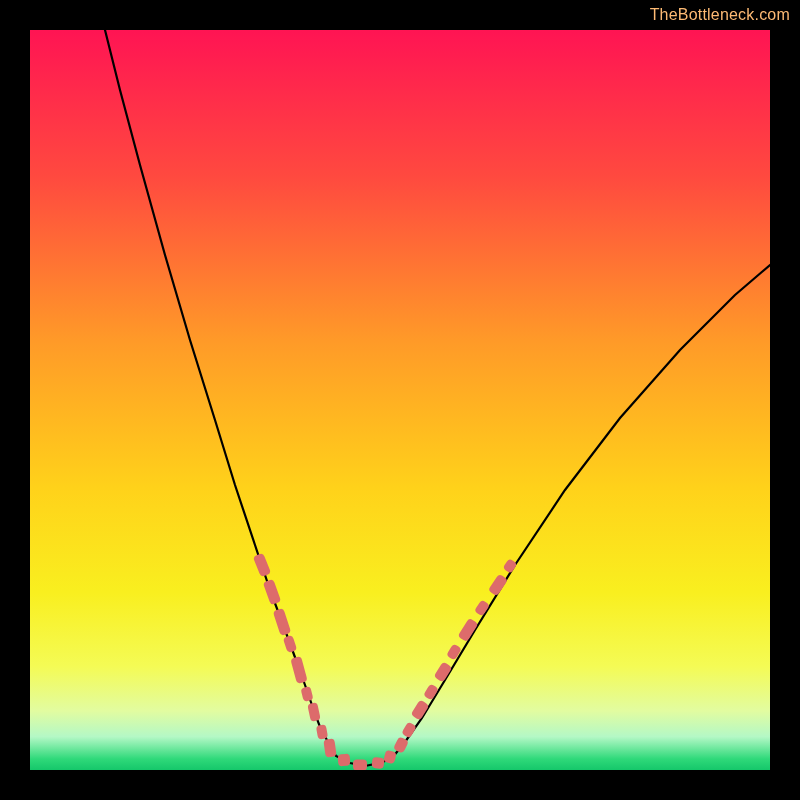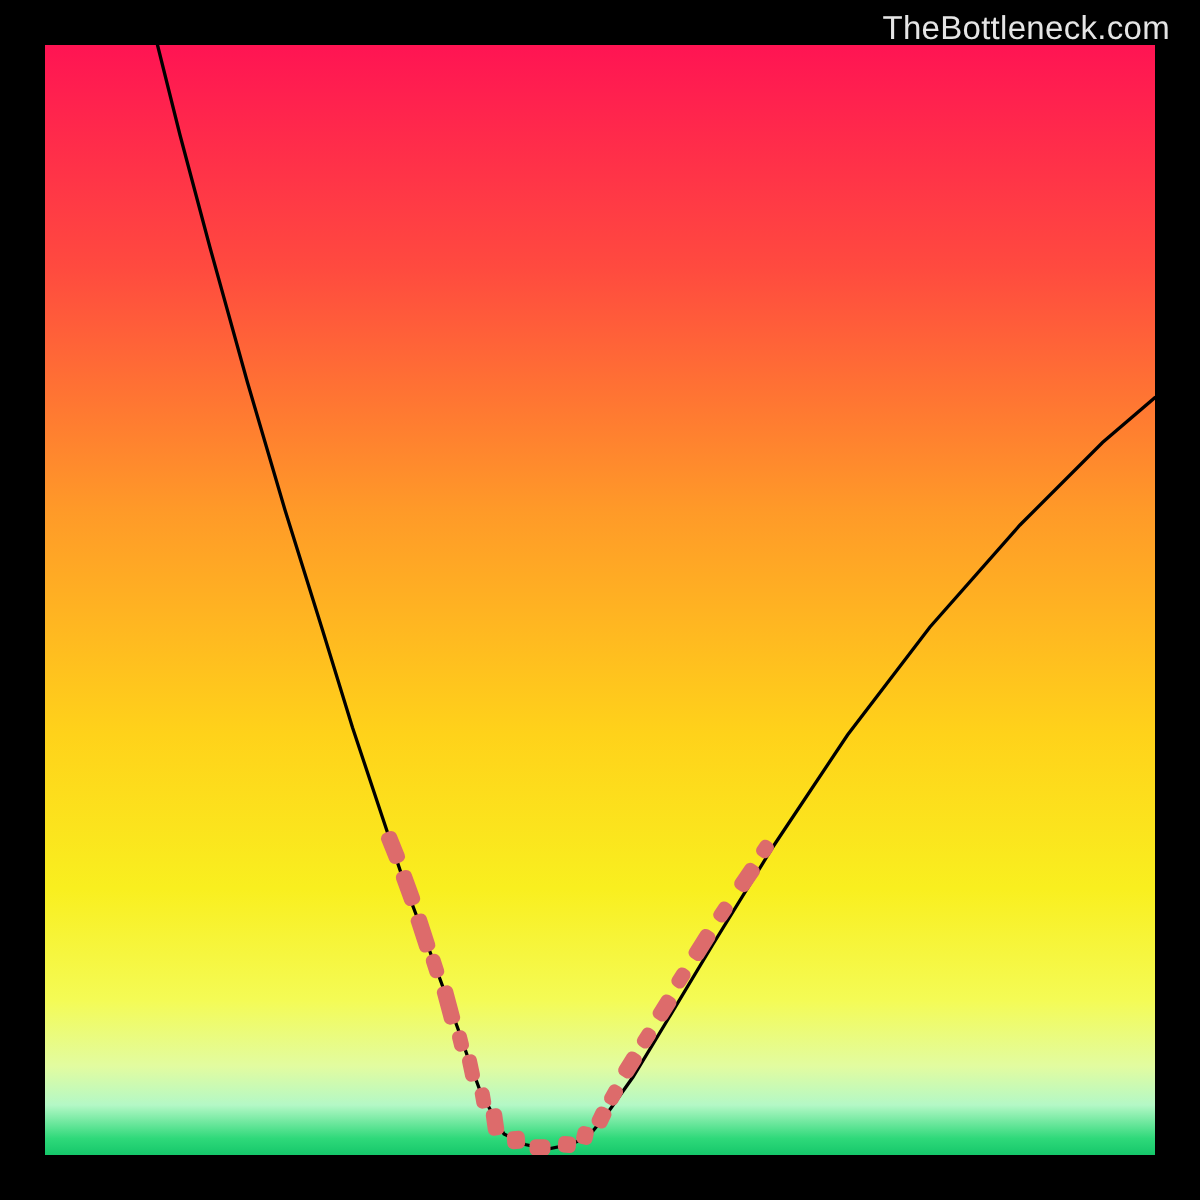--- a/index.html
+++ b/index.html
@@ -12,24 +12,24 @@
   }
   .frame {
     position: relative;
     width: 800px;
     height: 800px;
     background: #000;
   }
   .watermark {
     position: absolute;
     top: 6px;
-    right: 20px;
+    right: 10px;
     font-family: Arial, Helvetica, sans-serif;
-    font-size: 22px;
-    color: #e5e5e5;
+    font-size: 16px;
+    color: #fdba74;
     font-weight: 500;
     letter-spacing: 0.2px;
     z-index: 5;
   }
   .plot-area {
     position: absolute;
     left: 30px;
     top: 30px;
     width: 740px;
     height: 740px;

